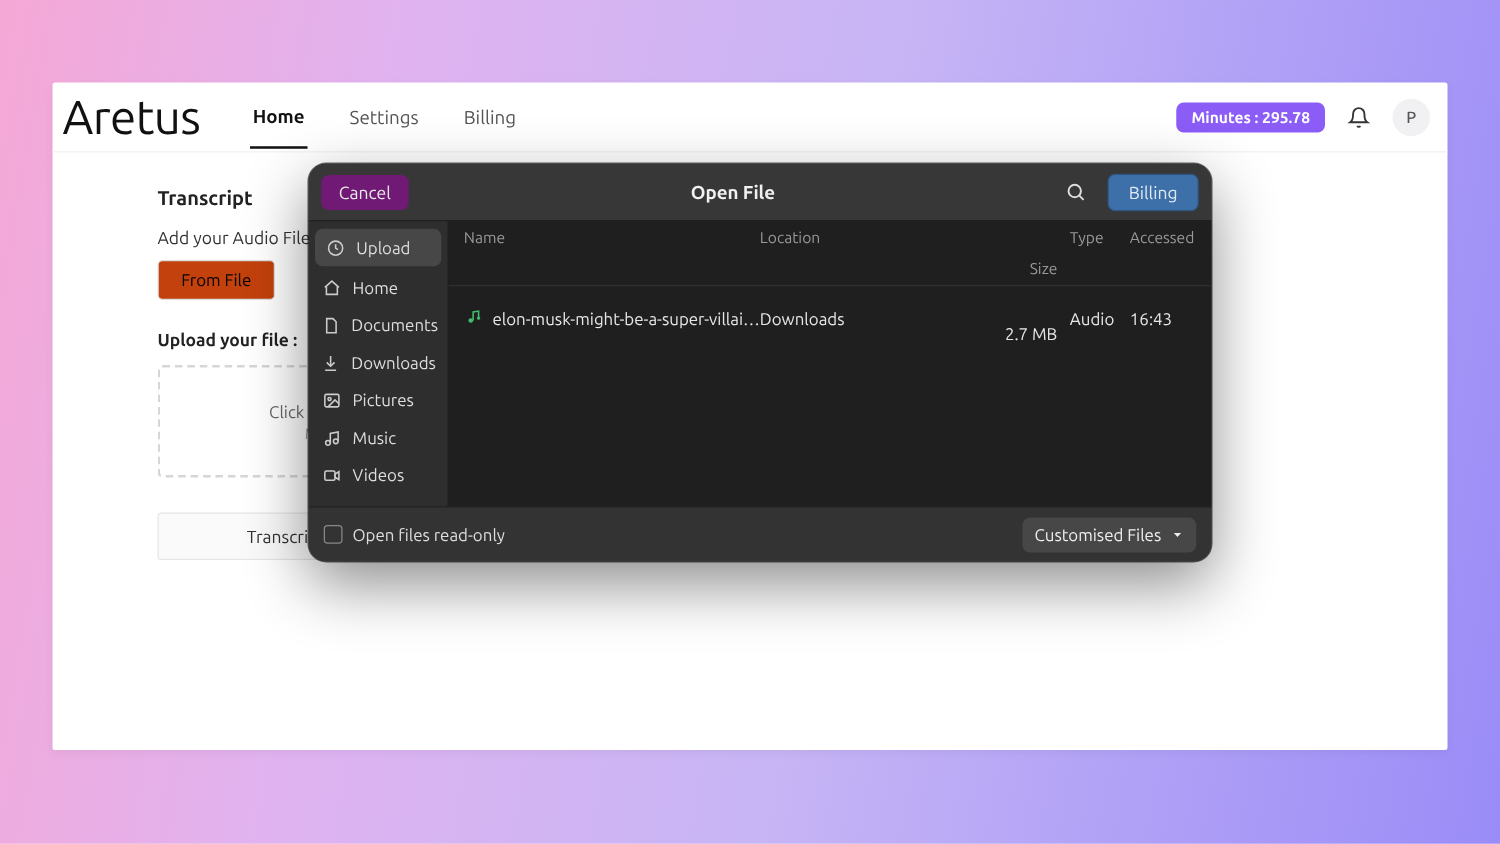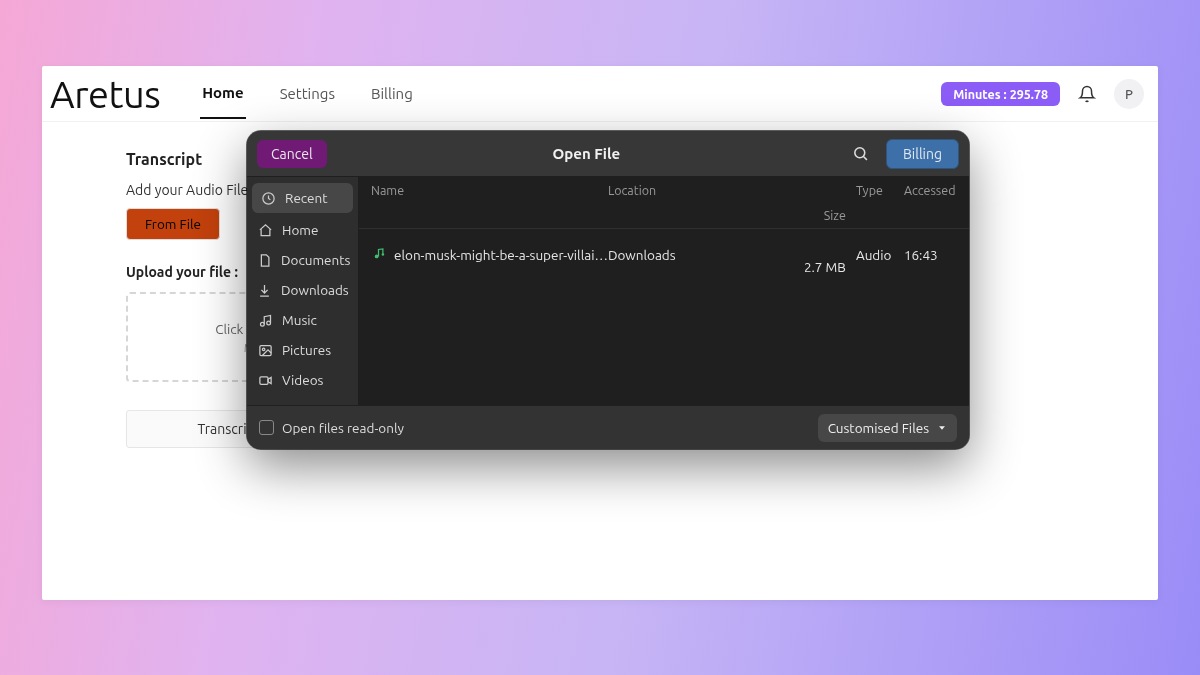--- a/index.html
+++ b/index.html
@@ -135,21 +135,21 @@
 
   <div class="fd-body">
     <div class="fd-sidebar">
       <div class="sb-item active">
         <span class="sb-ico">
             <svg width="15" height="15" viewBox="0 0 24 24" fill="none" stroke="currentColor" stroke-width="2">
               <circle cx="12" cy="12" r="9"></circle>
               <path d="M12 7v5l3 2"></path>
             </svg>
           </span>
-        <span>Recent</span>
+        <span>Upload</span>
       </div>
       <div class="sb-item">
         <span class="sb-ico">
             <svg width="15" height="15" viewBox="0 0 24 24" fill="none" stroke="currentColor" stroke-width="2">
               <path d="M3 11l9-8 9 8"></path>
               <path d="M5 10v10h14V10"></path>
             </svg>
           </span>
         <span>Home</span>
       </div>
@@ -167,36 +167,36 @@
               <path d="M12 3v12"></path>
               <path d="M7 11l5 5 5-5"></path>
               <path d="M5 21h14"></path>
             </svg>
           </span>
         <span>Downloads</span>
       </div>
       <div class="sb-item">
         <span class="sb-ico">
             <svg width="15" height="15" viewBox="0 0 24 24" fill="none" stroke="currentColor" stroke-width="2">
+              <rect x="3" y="4" width="18" height="16" rx="2"></rect>
+              <circle cx="9" cy="10" r="2"></circle>
+              <path d="M21 16l-5-5-9 9"></path>
+            </svg>
+          </span>
+        <span>Pictures</span>
+      </div>
+      <div class="sb-item">
+        <span class="sb-ico">
+            <svg width="15" height="15" viewBox="0 0 24 24" fill="none" stroke="currentColor" stroke-width="2">
               <circle cx="7" cy="18" r="3"></circle>
               <circle cx="17" cy="16" r="3"></circle>
               <path d="M10 18V6l10-2v12"></path>
             </svg>
           </span>
         <span>Music</span>
-      </div>
-      <div class="sb-item">
-        <span class="sb-ico">
-            <svg width="15" height="15" viewBox="0 0 24 24" fill="none" stroke="currentColor" stroke-width="2">
-              <rect x="3" y="4" width="18" height="16" rx="2"></rect>
-              <circle cx="9" cy="10" r="2"></circle>
-              <path d="M21 16l-5-5-9 9"></path>
-            </svg>
-          </span>
-        <span>Pictures</span>
       </div>
       <div class="sb-item">
         <span class="sb-ico">
             <svg width="15" height="15" viewBox="0 0 24 24" fill="none" stroke="currentColor" stroke-width="2">
               <rect x="3" y="6" width="13" height="12" rx="2"></rect>
               <path d="M16 10l5-3v10l-5-3z"></path>
             </svg>
           </span>
         <span>Videos</span>
       </div>

